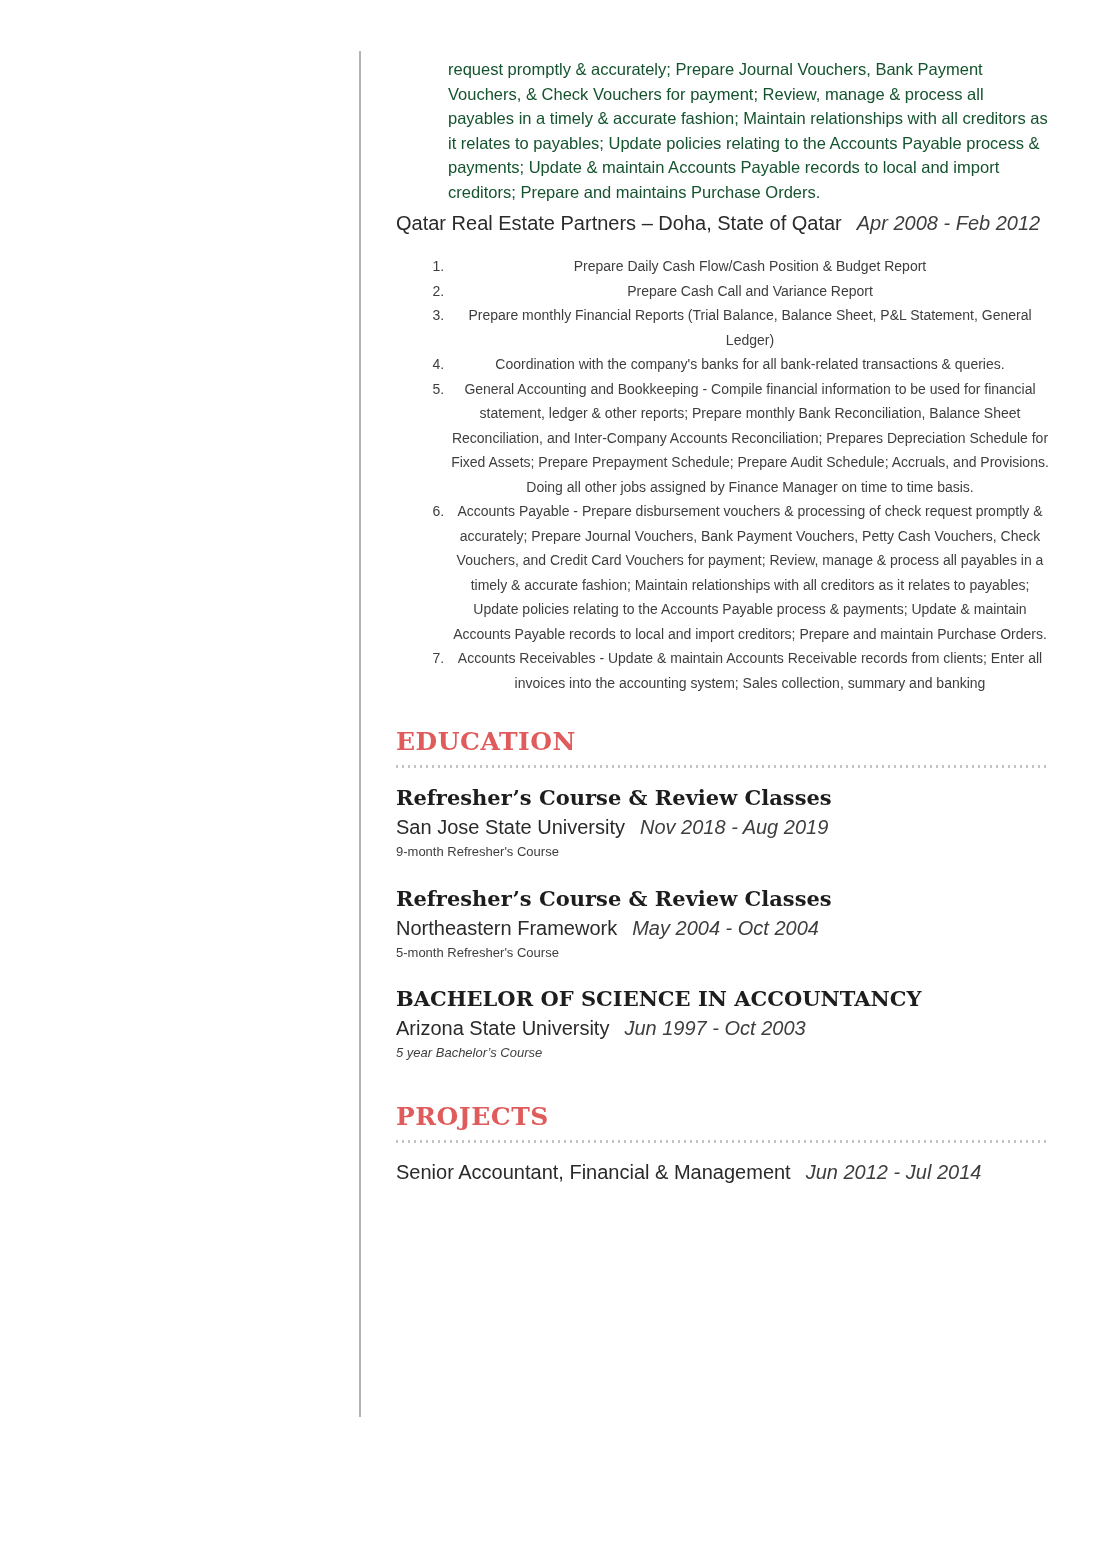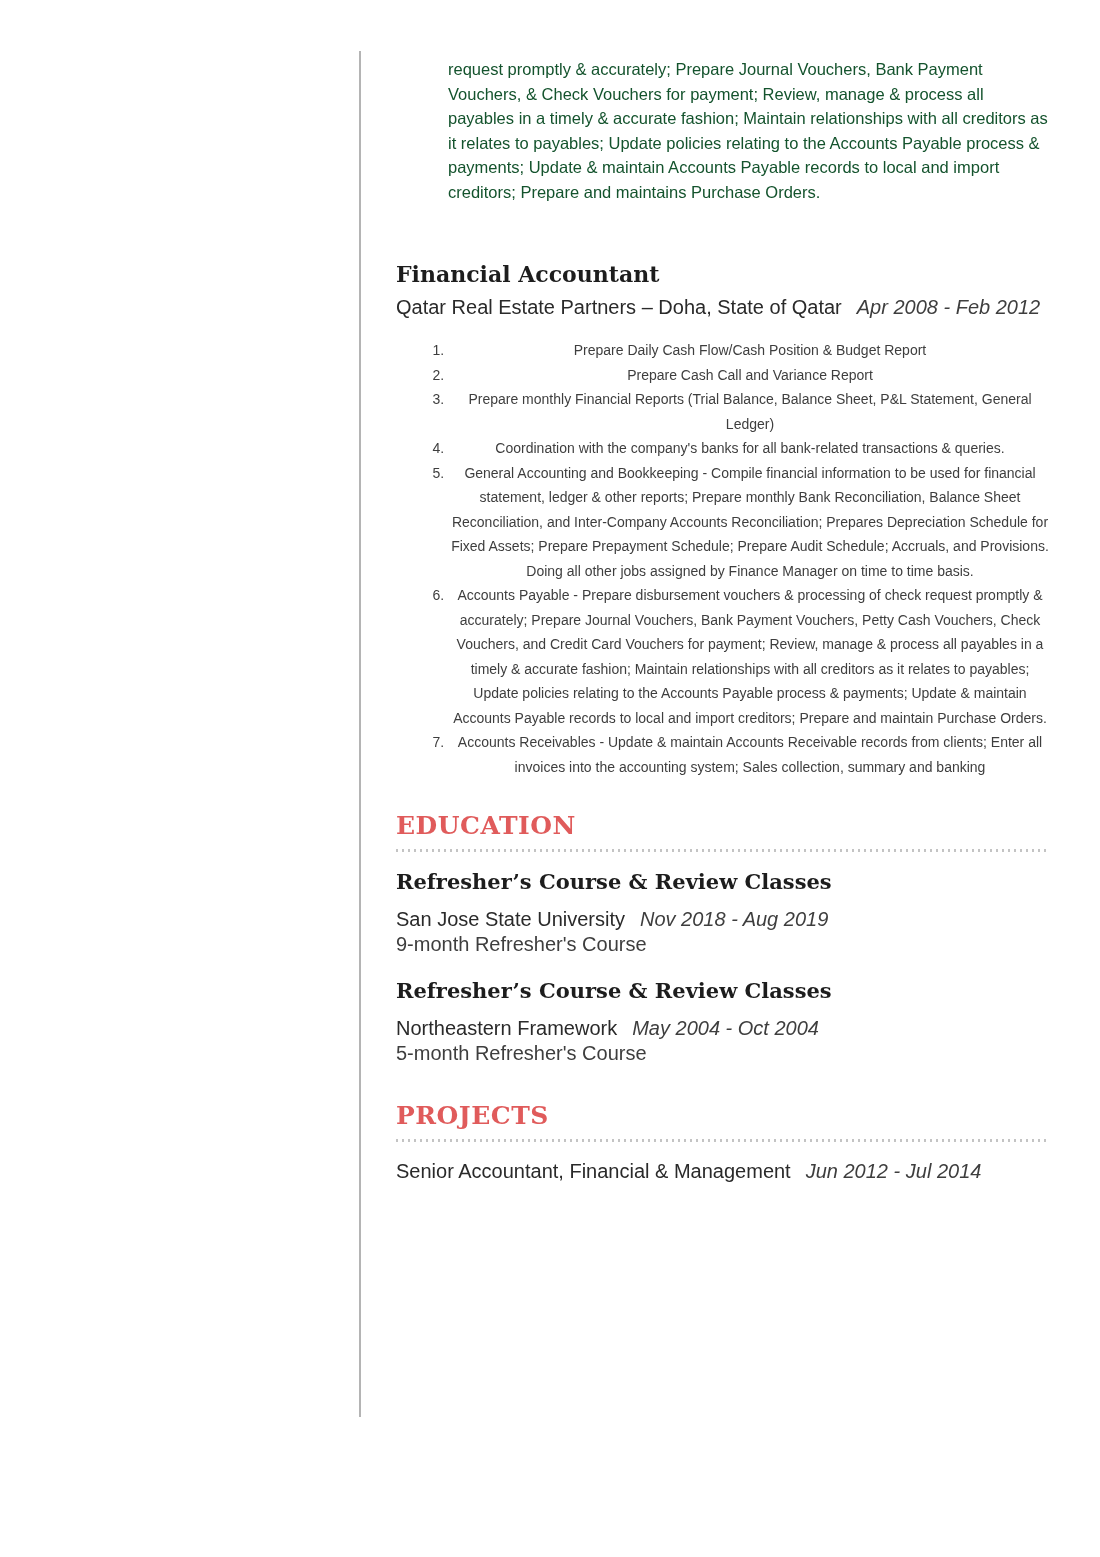--- a/index.html
+++ b/index.html
@@ -77,39 +77,38 @@
     margin-top: 8px;
     height: 3px;
     background: repeating-linear-gradient(90deg, #c4c4c4 0 2px, transparent 2px 6px);
   }
   .entry { margin-top: 16px; }
   .entry + .entry { margin-top: 20px; }
   h3.entry-title {
     font-size: 21px;
     line-height: 28px;
   }
-  .entry .meta-line { margin-top: 10px; }
+  .entry .meta-line { margin-top: 2px; }
   .entry-note {
-    font-size: 20px;
+    font-size: 13px;
     line-height: 24.5px;
     color: #3e3e3e;
   }
   .entry-note.italic { font-style: italic; }
 </style>
 </head>
 <body>
 
 <div class="column-divider"></div>
 
 <main class="content">
 
   <p class="continuation">request promptly &amp; accurately; Prepare Journal Vouchers, Bank Payment Vouchers, &amp; Check Vouchers for payment; Review, manage &amp; process all payables in a timely &amp; accurate fashion; Maintain relationships with all creditors as it relates to payables; Update policies relating to the Accounts Payable process &amp; payments; Update &amp; maintain Accounts Payable records to local and import creditors; Prepare and maintains Purchase Orders.</p>
 
   <section>
-    <h2 class="job-title">Financial Accountant</h2>
     <div class="meta-line">
       <span class="org">Qatar Real Estate Partners – Doha, State of Qatar</span>
       <span class="dates">Apr 2008 - Feb 2012</span>
     </div>
     <ol class="duties">
       <li>Prepare Daily Cash Flow/Cash Position &amp; Budget Report</li>
       <li>Prepare Cash Call and Variance Report</li>
       <li>Prepare monthly Financial Reports (Trial Balance, Balance Sheet, P&amp;L Statement, General Ledger)</li>
       <li>Coordination with the company's banks for all bank-related transactions &amp; queries.</li>
       <li>General Accounting and Bookkeeping - Compile financial information to be used for financial statement, ledger &amp; other reports; Prepare monthly Bank Reconciliation, Balance Sheet Reconciliation, and Inter-Company Accounts Reconciliation; Prepares Depreciation Schedule for Fixed Assets; Prepare Prepayment Schedule; Prepare Audit Schedule; Accruals, and Provisions. Doing all other jobs assigned by Finance Manager on time to time basis.</li>
@@ -133,20 +132,28 @@
 
     <div class="entry">
       <h3 class="entry-title">Refresher’s Course &amp; Review Classes</h3>
       <div class="meta-line">
         <span class="org">Northeastern Framework</span>
         <span class="dates">May 2004 - Oct 2004</span>
       </div>
       <div class="entry-note">5-month Refresher's Course</div>
     </div>
 
+    <div class="entry">
+      <h3 class="entry-title">BACHELOR OF SCIENCE IN ACCOUNTANCY</h3>
+      <div class="meta-line">
+        <span class="org">Arizona State University</span>
+        <span class="dates">Jun 1997 - Oct 2003</span>
+      </div>
+      <div class="entry-note italic">5 year Bachelor’s Course</div>
+    </div>
   </section>
 
   <section class="section" style="margin-top:36px;">
     <h2 class="section-title">PROJECTS</h2>
     <div class="dotted-rule"></div>
 
     <div class="entry">
       <div class="meta-line">
         <span class="org">Senior Accountant, Financial &amp; Management</span>
         <span class="dates">Jun 2012 - Jul 2014</span>

